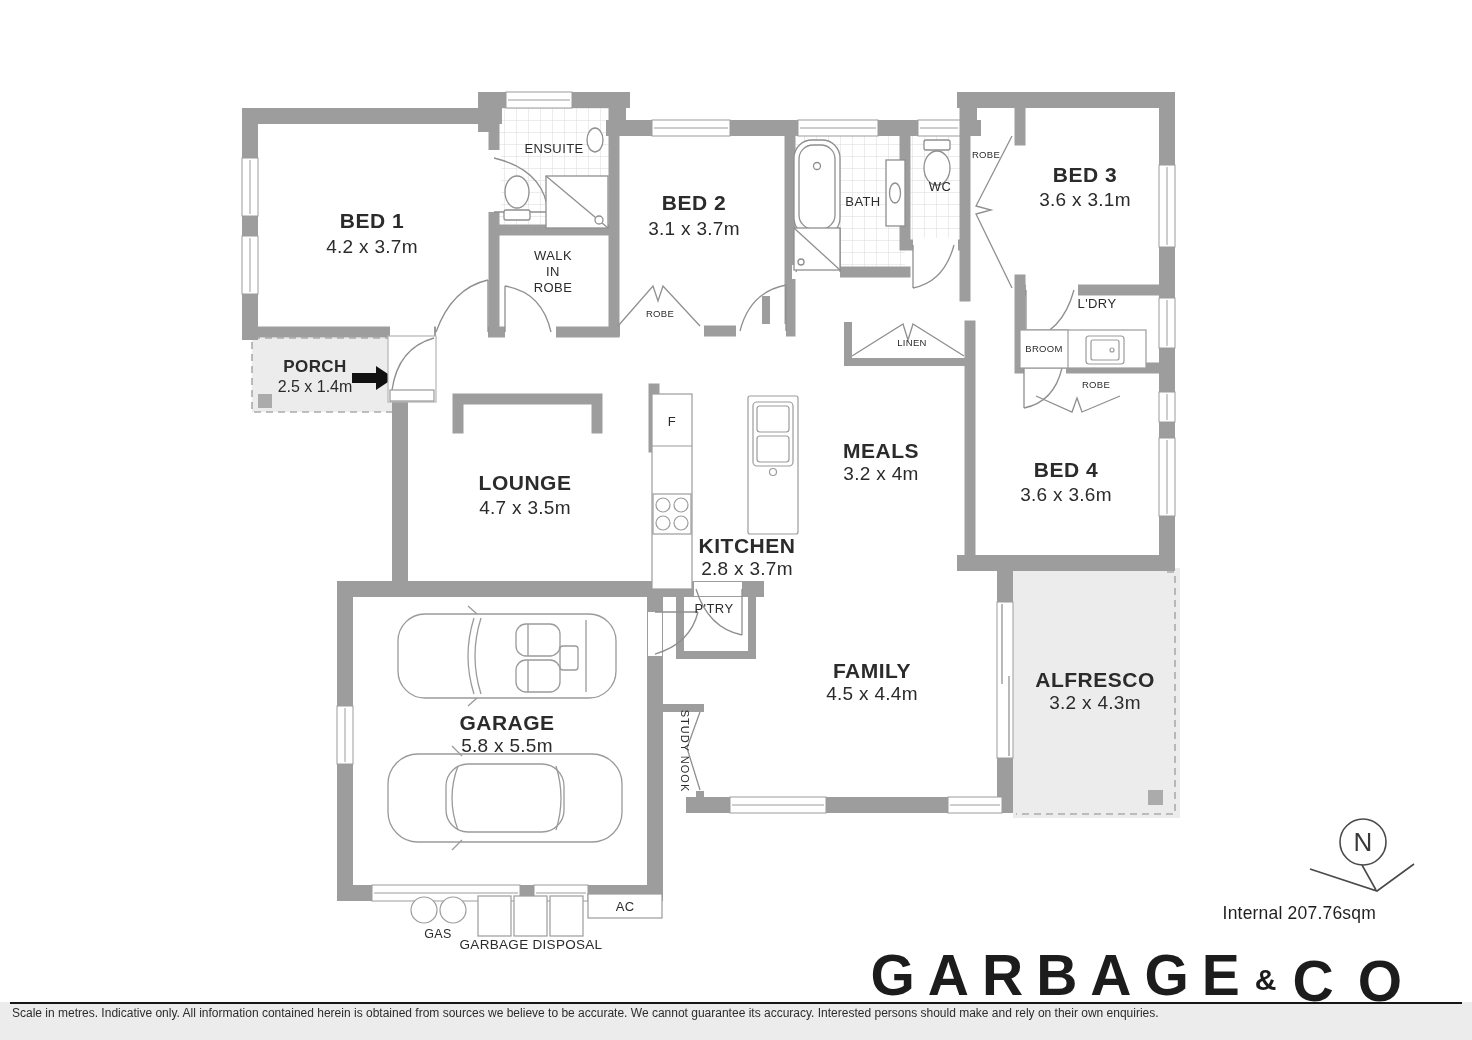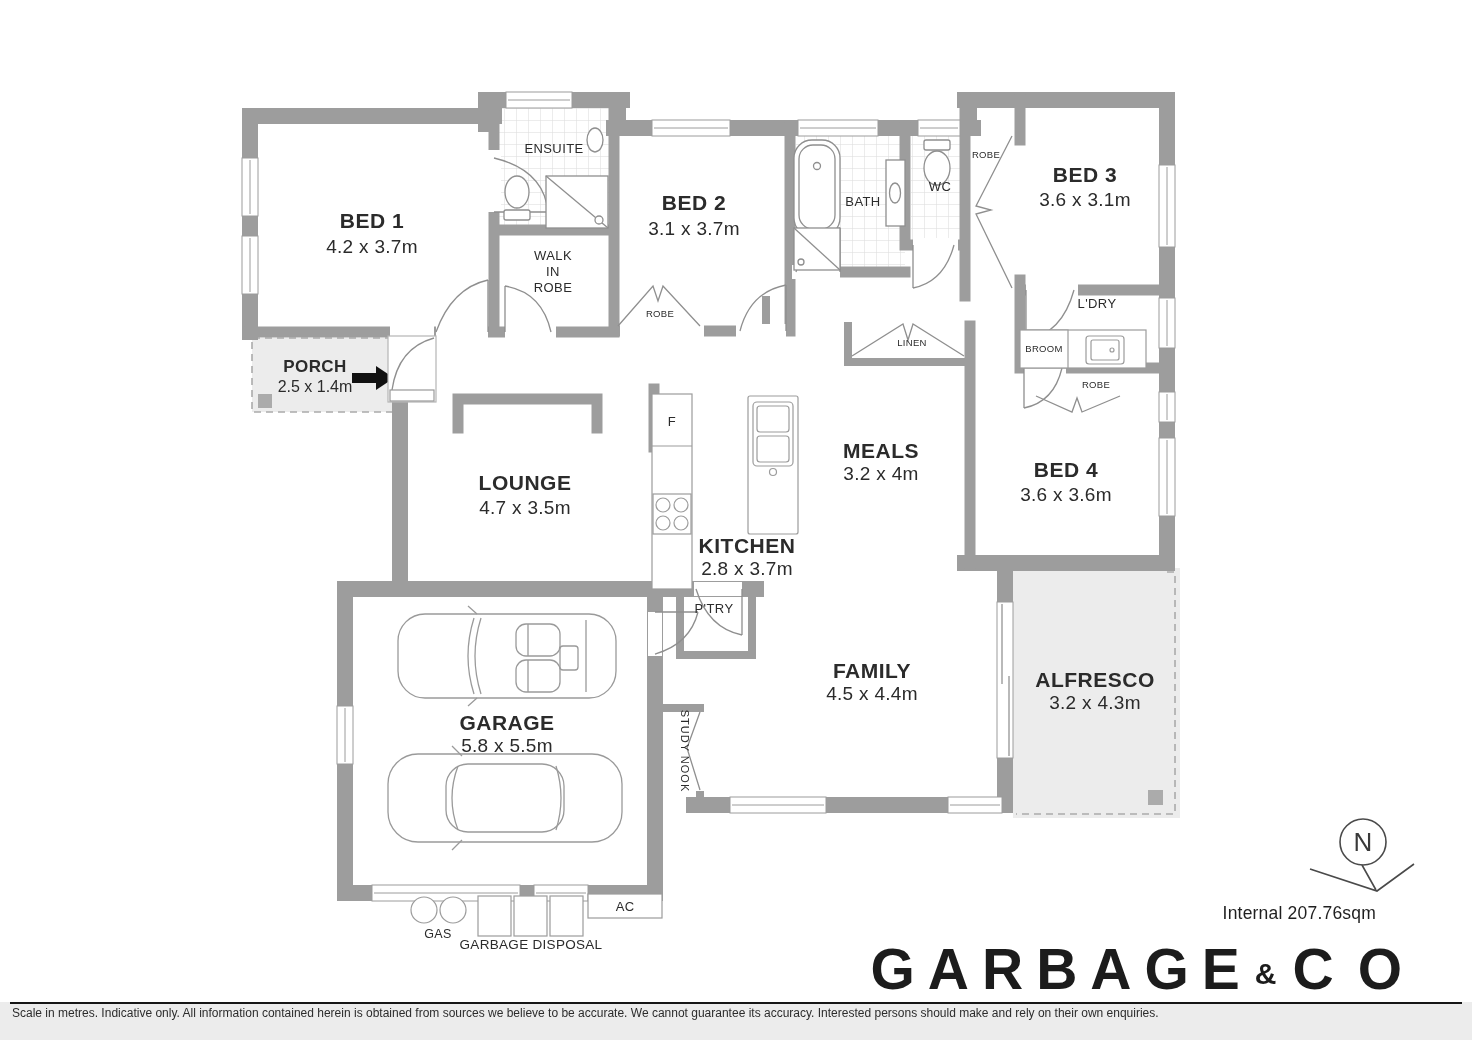--- a/index.html
+++ b/index.html
@@ -13,21 +13,21 @@
   .porch-dims{font-size:16px;font-weight:500;}
   .mid-label{font-size:13px;font-weight:500;letter-spacing:.4px;}
   .tiny-label{font-size:9.5px;font-weight:500;letter-spacing:.3px;}
   .out-label{font-size:12.5px;font-weight:500;letter-spacing:.3px;}
   .internal-label{font-size:17.5px;font-weight:500;fill:#1f1f1f;letter-spacing:.2px;}
   .north-n{font-size:26px;font-weight:400;fill:#3a3a3a;}
   .brand{position:absolute;right:46px;top:936px;display:flex;align-items:center;
          color:#1c1c1c;font-weight:bold;}
   .brand .w1{font-size:57px;letter-spacing:13px;}
   .brand .amp{font-size:30px;margin:10px 6px 0 2px;}
-  .brand .w2{font-size:57px;letter-spacing:24px;margin-left:10px;}
+  .brand .w2{font-size:57px;letter-spacing:24px;margin-left:10px;margin-top:12px;}
   .disclaimer{position:absolute;left:0;right:0;top:1002px;bottom:0;background:#ececec;}
   .disclaimer .rule{margin:0 10px;border-top:2px solid #161616;}
   .disclaimer p{margin:2px 0 0 12px;font-size:12px;color:#2c2c2c;white-space:nowrap;}
 </style>
 </head>
 <body>
 
 <svg width="1472" height="1040" viewBox="0 0 1472 1040">
   <defs>
     <pattern id="tiles" width="12" height="12" patternUnits="userSpaceOnUse">

